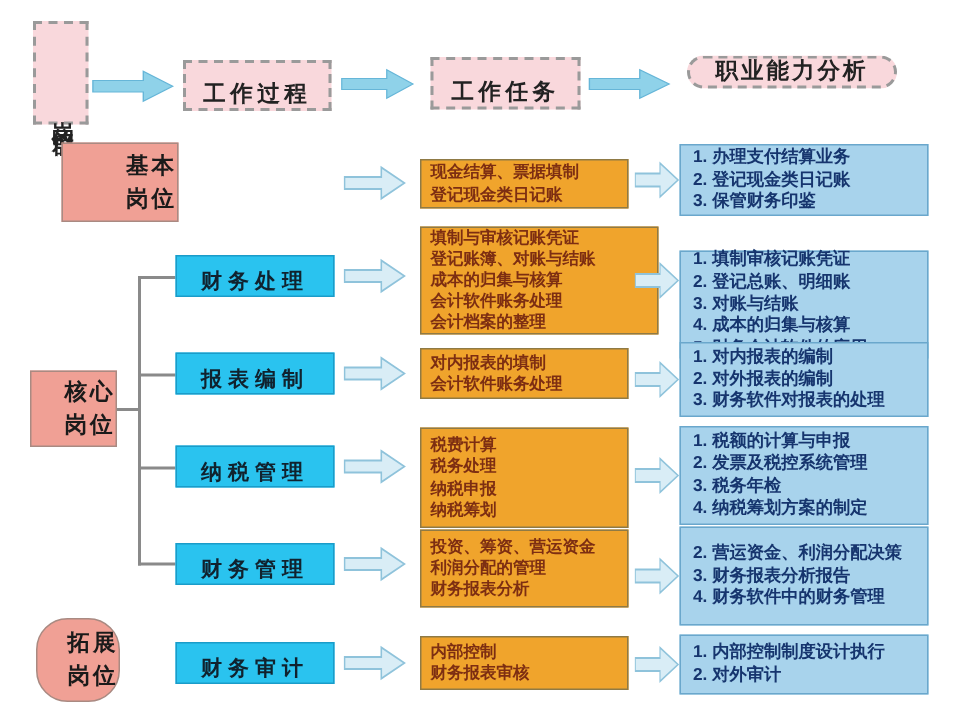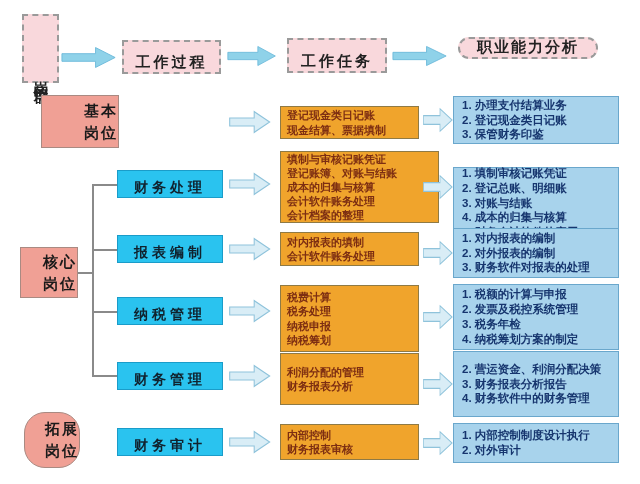--- a/index.html
+++ b/index.html
@@ -75,22 +75,22 @@
   <div class="line" style="left:92px;top:184px;width:1.5px;height:193px;"></div>
   <div class="line" style="left:92px;top:184px;width:25px;height:1.5px;"></div>
   <div class="line" style="left:92px;top:249px;width:25px;height:1.5px;"></div>
   <div class="line" style="left:92px;top:311px;width:25px;height:1.5px;"></div>
   <div class="line" style="left:92px;top:375px;width:25px;height:1.5px;"></div>
 
   <svg class="arr arr-lt" style="left:229px;top:110px;" width="42" height="24" viewBox="0 0 60 30" preserveAspectRatio="none">
       <polygon points="1,10 36,10 36,2 58,15 36,28 36,20 1,20"></polygon>
     </svg>
   <div class="box task" style="left:280px;top:106px;width:139px;height:33px;">
+    <span>现金结算、票据填制</span>
     <span>登记现金类日记账</span>
-    <span>现金结算、票据填制</span>
   </div>
   <svg class="arr arr-lt" style="left:423px;top:107px;" width="30" height="26" viewBox="0 0 60 30" preserveAspectRatio="none">
       <polygon points="1,10 34,10 34,2 58,15 34,28 34,20 1,20"></polygon>
     </svg>
   <div class="box abil" style="left:453px;top:96px;width:166px;height:48px;">
     <span>1. 办理支付结算业务</span>
     <span>2. 登记现金类日记账</span>
     <span>3. 保管财务印鉴</span>
   </div>
 
@@ -159,20 +159,21 @@
     <span>4. 纳税筹划方案的制定</span>
   </div>
 
   <div class="box proc" style="left:117px;top:362px;width:106px;height:28px;">
     <span>财务管理</span>
   </div>
   <svg class="arr arr-lt" style="left:229px;top:364px;" width="42" height="24" viewBox="0 0 60 30" preserveAspectRatio="none">
       <polygon points="1,10 36,10 36,2 58,15 36,28 36,20 1,20"></polygon>
     </svg>
   <div class="box task" style="left:280px;top:353px;width:139px;height:52px;">
+    <span>投资、筹资、营运资金</span>
     <span>利润分配的管理</span>
     <span>财务报表分析</span>
   </div>
   <svg class="arr arr-lt" style="left:423px;top:371px;" width="30" height="26" viewBox="0 0 60 30" preserveAspectRatio="none">
       <polygon points="1,10 34,10 34,2 58,15 34,28 34,20 1,20"></polygon>
     </svg>
   <div class="box abil" style="left:453px;top:351px;width:166px;height:66px;">
     <span>2. 营运资金、利润分配决策</span>
     <span>3. 财务报表分析报告</span>
     <span>4. 财务软件中的财务管理</span>

